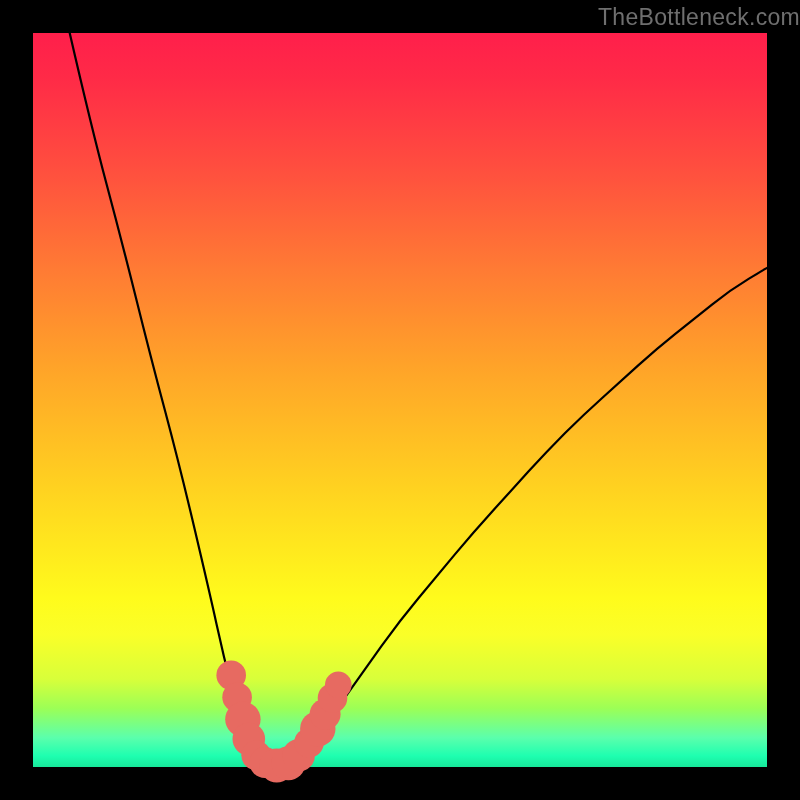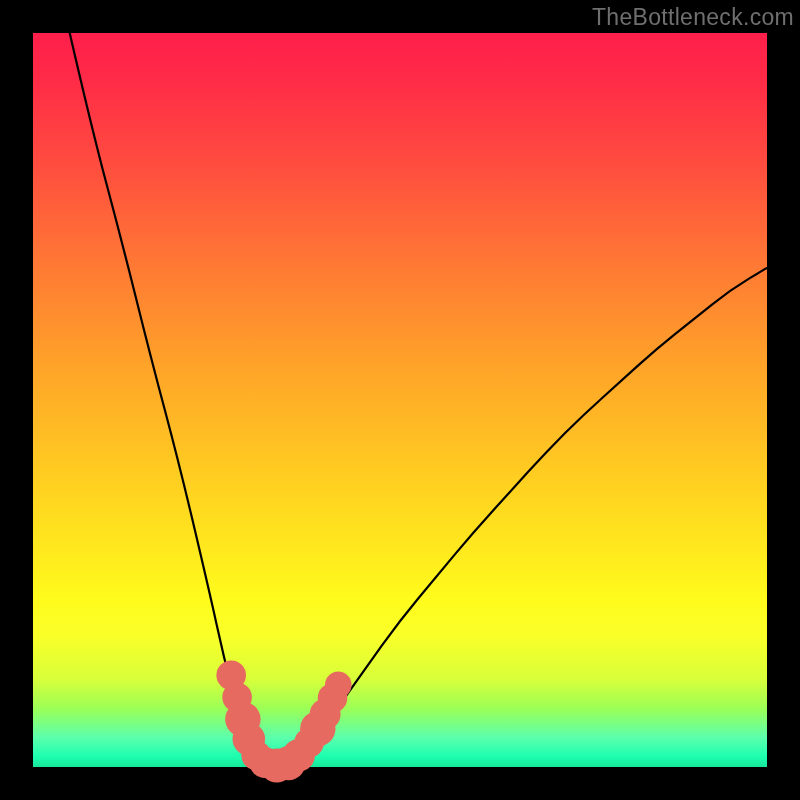--- a/index.html
+++ b/index.html
@@ -12,21 +12,21 @@
   }
   .frame {
     position: relative;
     width: 800px;
     height: 800px;
     background: #000;
   }
   .watermark {
     position: absolute;
     top: 4px;
-    right: 6px;
+    right: 0;
     color: #6f6f6f;
     font-size: 23px;
     font-weight: 500;
     letter-spacing: 0.3px;
     z-index: 5;
   }
   .plot {
     position: absolute;
     left: 33px;
     top: 33px;

